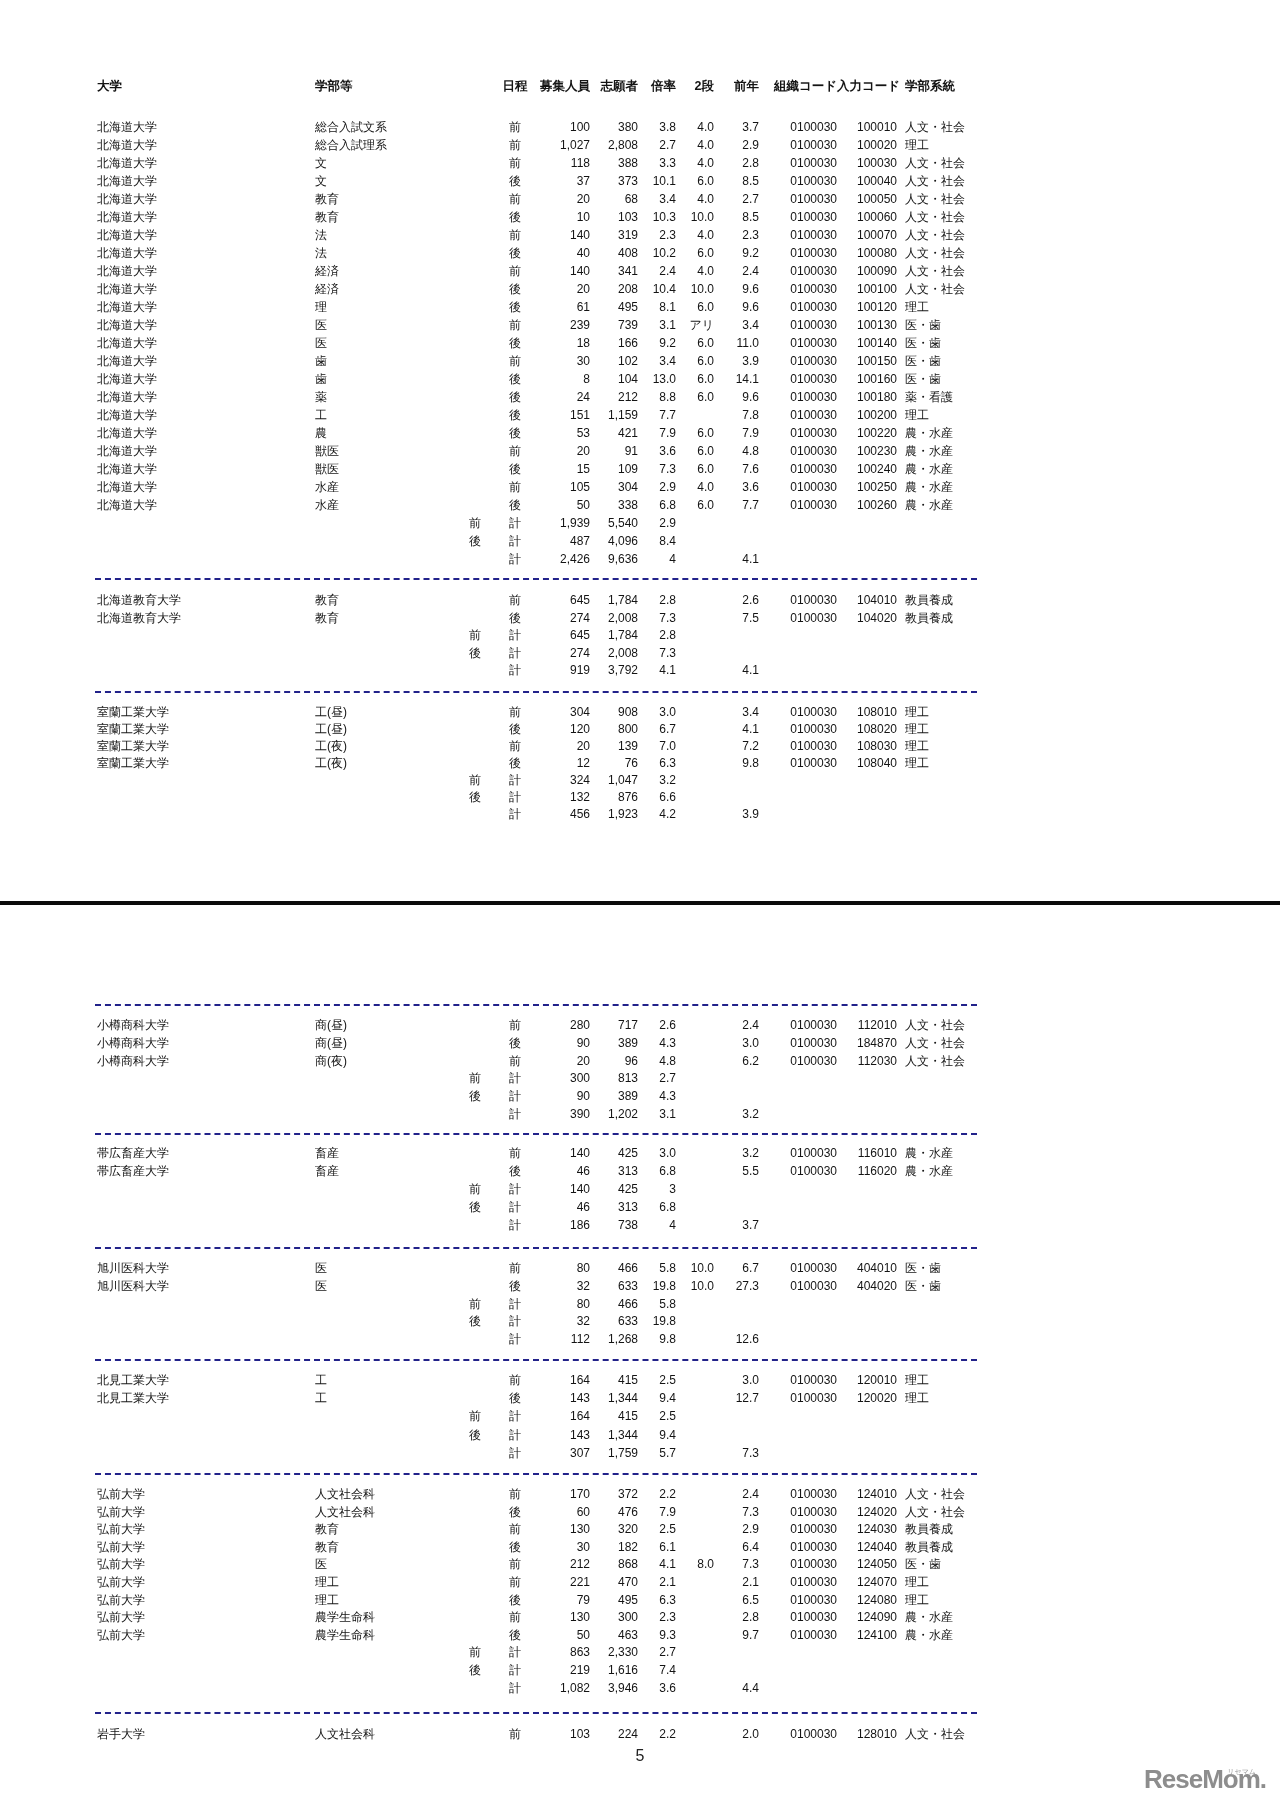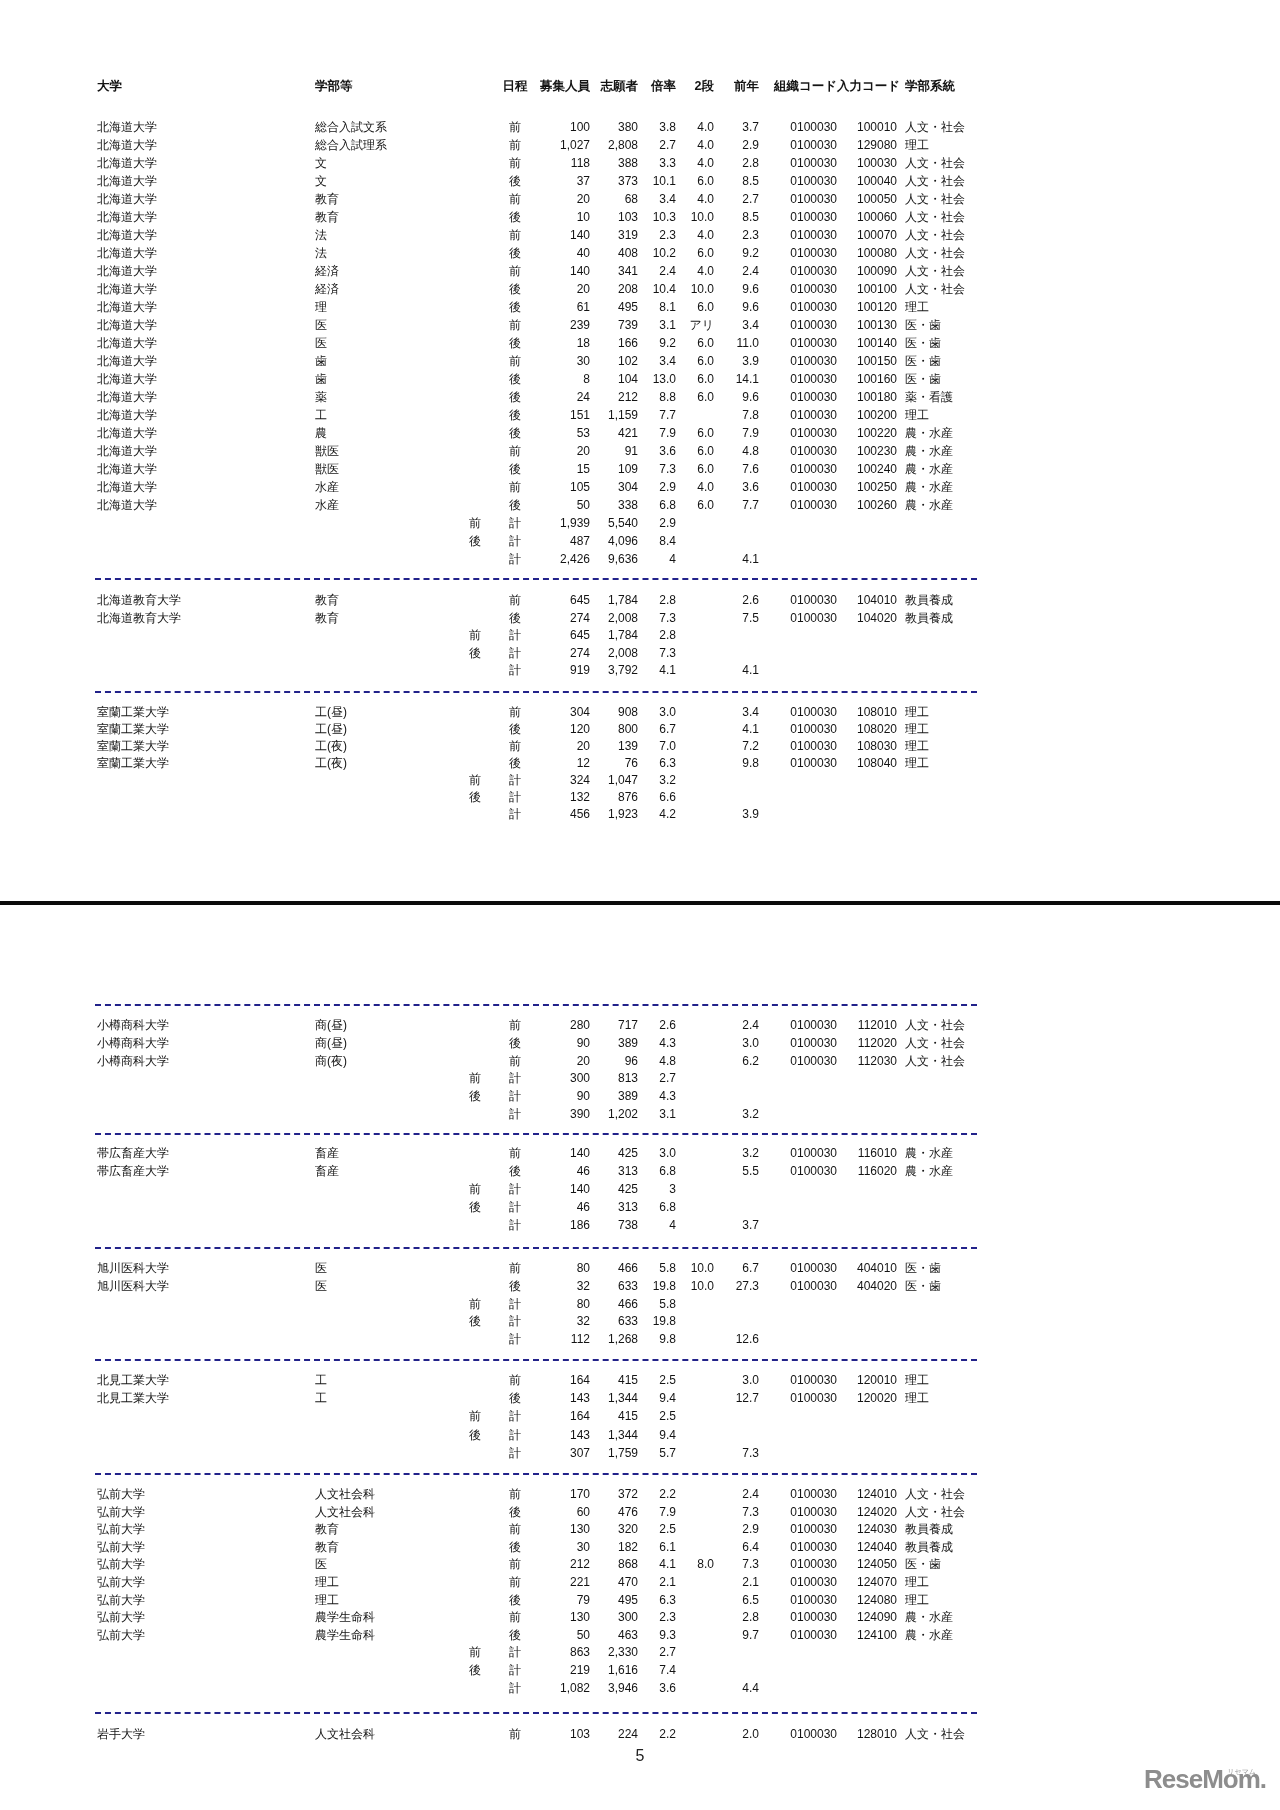--- a/index.html
+++ b/index.html
@@ -77,21 +77,21 @@
         <div class="cu">北海道大学</div>
         <div class="cf">総合入試理系</div>
         <div class="ctr"></div>
         <div class="ctr">前</div>
         <div class="num">1,027</div>
         <div class="num">2,808</div>
         <div class="num">2.7</div>
         <div class="num">4.0</div>
         <div class="num">2.9</div>
         <div class="num">0100030</div>
-        <div class="num">129080</div>
+        <div class="num">100020</div>
         <div class="sysc">理工</div>
       </div>
       <div class="trow" style="top: 154px;">
         <div class="cu">北海道大学</div>
         <div class="cf">文</div>
         <div class="ctr"></div>
         <div class="ctr">前</div>
         <div class="num">118</div>
         <div class="num">388</div>
         <div class="num">3.3</div>
@@ -598,21 +598,21 @@
         <div class="cu">小樽商科大学</div>
         <div class="cf">商(昼)</div>
         <div class="ctr"></div>
         <div class="ctr">後</div>
         <div class="num">90</div>
         <div class="num">389</div>
         <div class="num">4.3</div>
         <div class="num"></div>
         <div class="num">3.0</div>
         <div class="num">0100030</div>
-        <div class="num">112020</div>
+        <div class="num">184870</div>
         <div class="sysc">人文・社会</div>
       </div>
       <div class="trow" style="top: 1051.6px;">
         <div class="cu">小樽商科大学</div>
         <div class="cf">商(夜)</div>
         <div class="ctr"></div>
         <div class="ctr">前</div>
         <div class="num">20</div>
         <div class="num">96</div>
         <div class="num">4.8</div>

